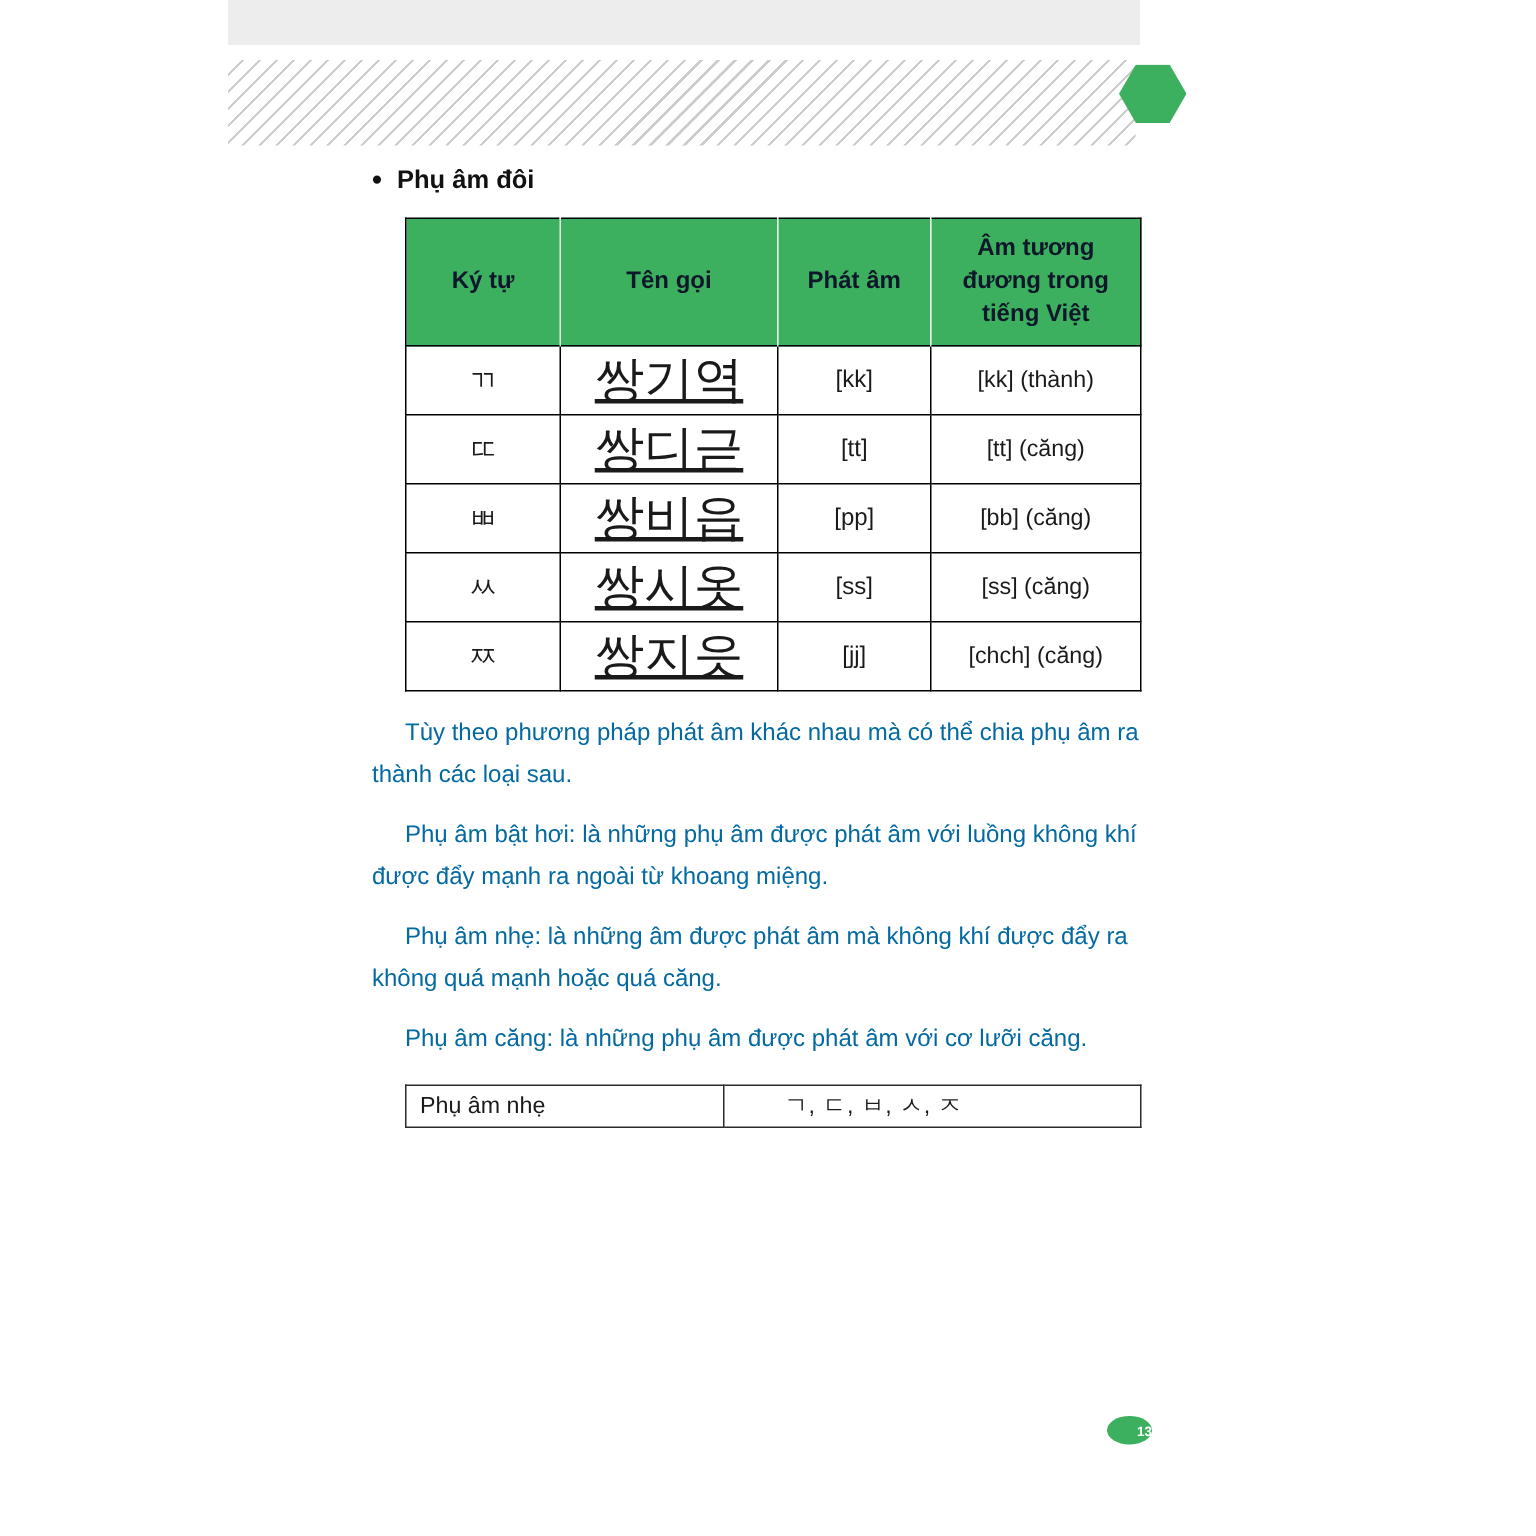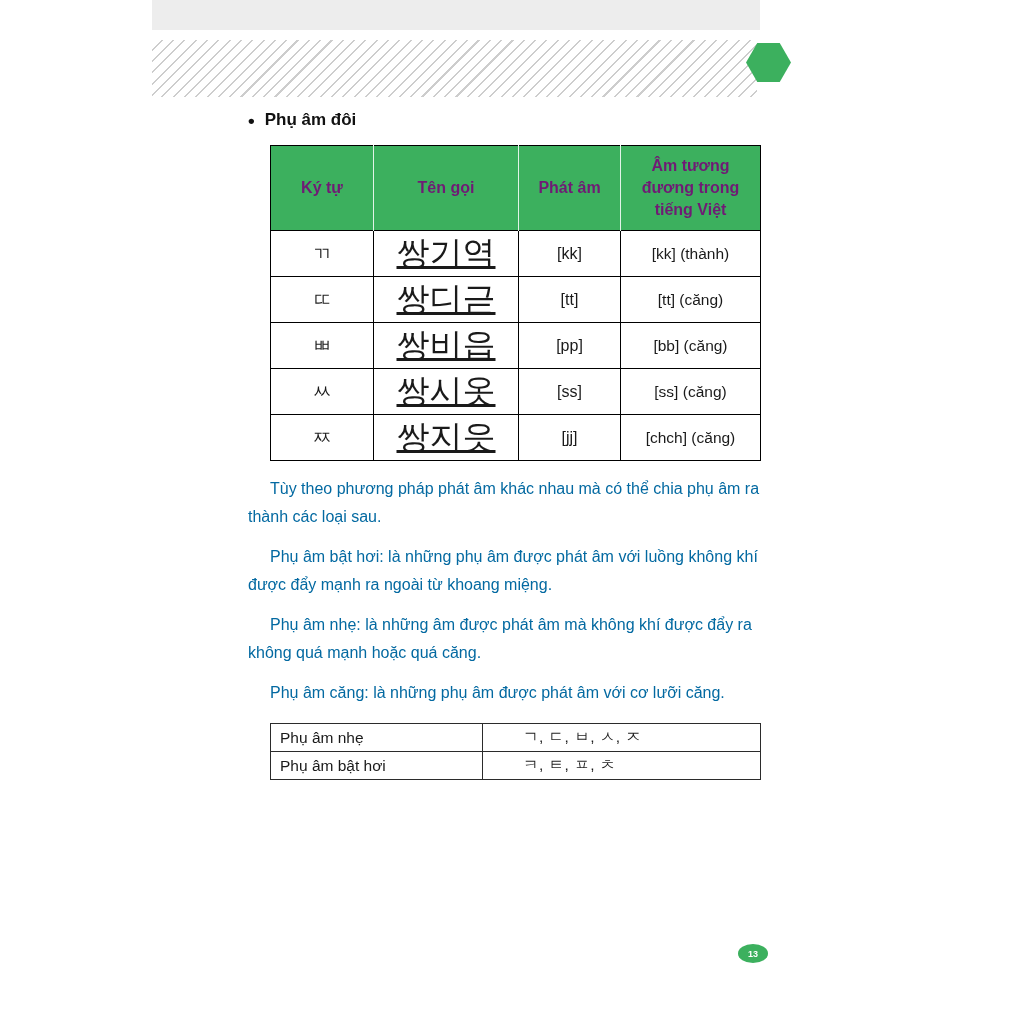--- a/index.html
+++ b/index.html
@@ -16,21 +16,21 @@
     clip-path:polygon(25% 0,75% 0,100% 50%,75% 100%,25% 100%,0 50%); }
 
   .content { position:absolute; left:248px; top:110px; width:516px; }
 
   .heading { display:flex; align-items:center; gap:10px; font-size:17px; font-weight:bold; color:#111; }
   .heading .bullet { font-size:19px; line-height:1; }
 
   
   table.t1 { margin:15px 0 0 22px; width:490px; border-collapse:collapse; table-layout:fixed;
     border:1.5px solid #000; }
-  table.t1 th { background:var(--accent,#3cb05e); color:#701a75; font-weight:bold; font-size:16px;
+  table.t1 th { background:var(--accent,#3cb05e); color:#0f172a; font-weight:bold; font-size:16px;
     height:85px; text-align:center; vertical-align:middle; line-height:22px; padding:0 8px;
     border:none; border-left:1.5px solid rgba(255,255,255,.85); }
   table.t1 th:first-child { border-left:none;margin-top:30px; }
   table.t1 td { border:1.5px solid #000; text-align:center; vertical-align:middle; height:29px; }
   td.kchar { font-size:19px; }
   td.kname { font-size:33px;text-decoration:underline; }
   td.pron  { font-size:16px; }
   td.viet  { font-size:15.5px; }
 
   .para { margin-top:12px; text-indent:22px; font-size:16px; line-height:28px; color:#0369a1; }
@@ -38,21 +38,21 @@
 
   
   table.t2 { margin:16px 0 0 22px; width:490px; border-collapse:collapse; table-layout:fixed;
     font-size:15.5px; border:1px solid #2b2b2b; }
   table.t2 td { border:1px solid #2b2b2b; height:28px; vertical-align:middle; }
   table.t2 td.label { padding-left:9px;margin-left:20px; }
   table.t2 td.letters { padding-left:40px; letter-spacing:.5px; }
 
   .page-badge { position:absolute; left:738px; top:944px; width:30px; height:19px; border-radius:50%;
     background:var(--accent,#3cb05e); color:#fff; font-size:9px; font-weight:bold;
-    display:flex; align-items:center; justify-content:center; }
+    display:flex; align-items:center; justify-content:flex-end; }
 </style>
 </head>
 <body>
 
 <div class="page">
 
   <div class="top-bar"></div>
   <div class="hatch"></div>
   <div class="hexagon"></div>
 
@@ -120,24 +120,20 @@
     <table class="t2">
       <colgroup>
           <col style="width:212px">
           <col style="width:278px">
         </colgroup>
       <tbody>
         <tr>
           <td class="label">Phụ âm nhẹ</td>
           <td class="letters">ㄱ, ㄷ, ㅂ, ㅅ, ㅈ</td>
         </tr>
-        <tr>
-          <td class="label">Phụ âm bật hơi</td>
-          <td class="letters">ㅋ, ㅌ, ㅍ, ㅊ</td>
-        </tr>
       </tbody>
     </table>
 
   </div>
 
   <div class="page-badge">
     <span>13</span>
   </div>
 
 </div>

